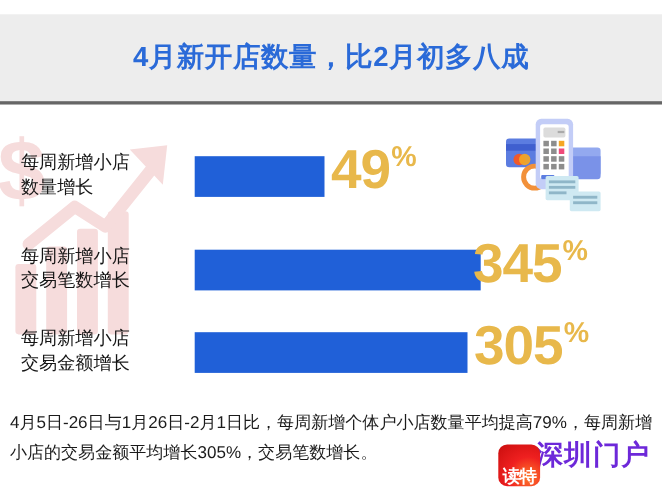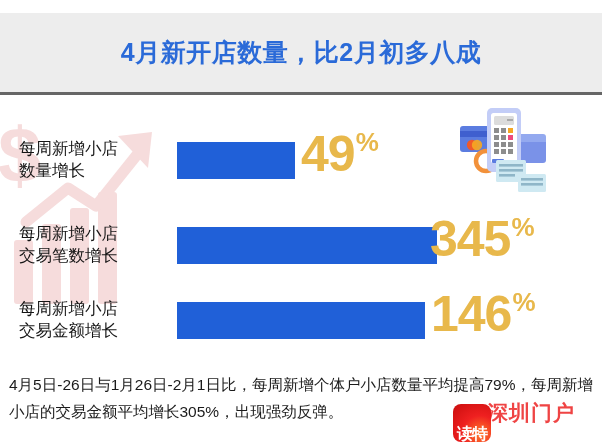--- a/index.html
+++ b/index.html
@@ -153,23 +153,23 @@
     font-size: 15.5px;
     color: #1b1b1b;
     line-height: 27px;
     letter-spacing: 0px;
   }
 
   .wm-text {
     position: absolute;
     left: 487px;
     top: 402px;
-    font-size: 21px;
-    font-weight: bold;
-    color: #ef4444;
+    font-size: 25px;
+    font-weight: bold;
+    color: #6d28d9;
     letter-spacing: 1px;
     line-height: 1;
     white-space: nowrap;
     pointer-events: none;
   }
 
   .wm-logo {
     position: absolute;
     left: 453px;
     top: 404px;
@@ -276,29 +276,29 @@
         <span class="value-num">345</span>
         <span class="value-pct">%</span>
       </div>
     </div>
 
     <div class="row row-3">
       <div class="row-label">每周新增小店
 交易金额增长</div>
       <div class="bar" id="bar-2" style="width: 248px;"></div>
       <div class="value-group" id="val-2" style="left: 431px;">
-        <span class="value-num">146</span>
+        <span class="value-num">305</span>
         <span class="value-pct">%</span>
       </div>
     </div>
 
   </div>
 
   <div class="footer">
-    <div class="caption">4月5日-26日与1月26日-2月1日比，每周新增个体户小店数量平均提高79%，每周新增小店的交易金额平均增长305%，出现强劲反弹。</div>
+    <div class="caption">4月5日-26日与1月26日-2月1日比，每周新增个体户小店数量平均提高79%，每周新增小店的交易金额平均增长305%，交易笔数增长。</div>
   </div>
 
   <div class="wm-text">深圳门户</div>
 
   <div class="wm-logo">
     <span class="wm-logo-text">读特</span>
   </div>
 
 </div>
 

